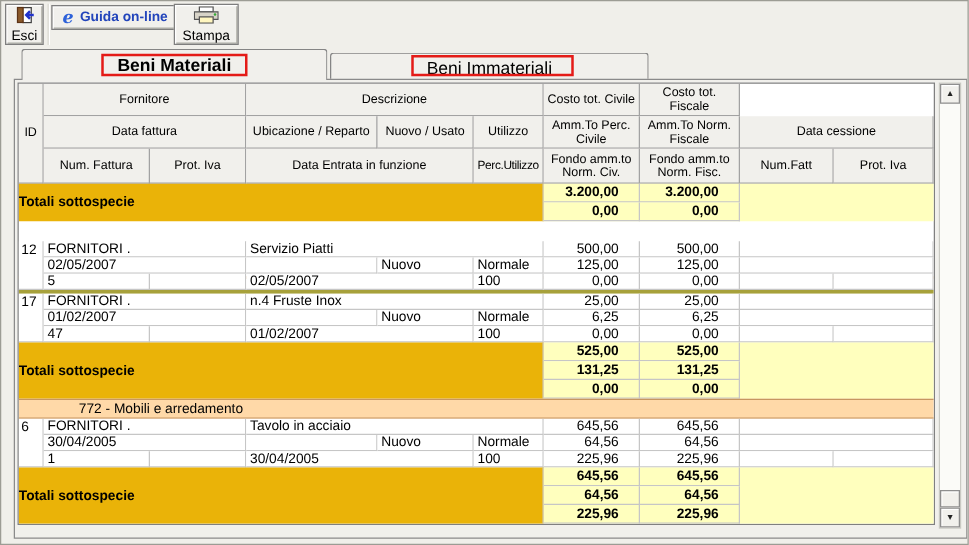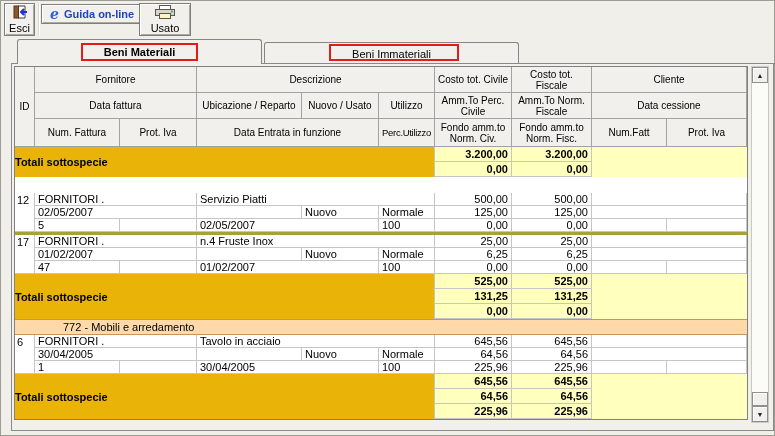--- a/index.html
+++ b/index.html
@@ -18,21 +18,21 @@
   #btn-guida  { left:40px; top:3px; height:20px; flex-direction:row; gap:5px; padding:0 8px;
                 font-weight:bold; color:#2244BB; }
   .e-icon { font-family:"DejaVu Serif", serif; font-style:italic; font-weight:bold;
             color:#2E62D9; font-size:14px; line-height:12px; }
   .tb-sep { position:absolute; left:37px; top:2px; width:2px; height:33px;
             border-left:1px solid #D9D9D2; border-right:1px solid #FFFFFF; }
 
   
   .tab { position:absolute; display:flex; align-items:center; justify-content:center;
          background:#F1F0EC; border:1px solid #858585; border-bottom:none;
-         border-radius:3px 3px 0 0; font-size:11px; }
+         border-radius:3px 3px 0 0; font-size:14px; }
   #tab-beni-materiali   { left:16px; top:38px; width:245px; height:25px; font-weight:bold; z-index:3; }
   #tab-beni-immateriali { left:263px; top:41px; width:255px; height:22px; z-index:1; }
   .ann { position:absolute; border:2px solid #E41B17; z-index:4; pointer-events:none; }
   #ann-1 { left:80px;  top:42px; width:117px; height:18px; }
   #ann-2 { left:328px; top:43px; width:130px; height:17px; }
 
   
   #panel { position:absolute; left:10px; top:62px; width:763px; height:368px;
            background:#F1F0EC; border:1px solid #8A8A8A; z-index:2; }
 
@@ -43,21 +43,21 @@
            width:732px; }
   #hdr { grid-template-rows:26px 26px 28px; }
   .h { background:#F1F0EC; border-right:1px solid #A2A2A2; border-bottom:1px solid #A2A2A2;
        display:flex; align-items:center; justify-content:center; text-align:center;
        font-size:10px; line-height:11px; white-space:normal; padding:0 1px; overflow:hidden; }
   .f9 { font-size:9.5px; letter-spacing:-0.3px; }
   .c { border-right:1px solid #C6C6C6; border-bottom:1px solid #C6C6C6; background:#FFF;
        font-size:11px; line-height:12px; display:flex; align-items:center;
        overflow:hidden; white-space:nowrap; }
   .txt { padding-left:3px; }
-  .num { justify-content:flex-end; padding-right:3px; }
+  .num { justify-content:flex-end; padding-right:16px; }
   .id  { align-items:flex-start; padding:1px 0 0 2px; }
   .grp { background:#FFD9A8; border-top:1px solid #C79660; border-bottom:1px solid #C79660;
          padding-left:3px; font-size:11px; display:flex; align-items:center; overflow:hidden; }
   .sep { height:3px; background:#A7A13B; width:732px; }
   .totlabel { background:#eab308; font-weight:bold; border-bottom:none; }
   .totnum   { background:#FFFFBE; font-weight:bold; justify-content:flex-end; }
   .totfill  { background:#FFFFBE; }
 
   
   #vscroll { position:absolute; left:739px; top:2px; width:18px; height:357px;
@@ -92,21 +92,21 @@
   </div>
   <div class="btn" id="btn-stampa">
     <span>
       <svg width="20" height="14" viewBox="0 0 20 14">
         <rect x="4.5" y="0.5" width="11" height="4" fill="#FFFFFF" stroke="#555555"></rect>
         <rect x="0.5" y="4.5" width="19" height="6" fill="#D8D4C8" stroke="#555555"></rect>
         <rect x="4.5" y="8.5" width="11" height="5" fill="#FFF6BF" stroke="#555555"></rect>
         <circle cx="17" cy="6.5" r="1" fill="#33AA33"></circle>
       </svg>
     </span>
-    <span>Usato</span>
+    <span>Stampa</span>
   </div>
 
   <div class="tab" id="tab-beni-materiali">
     <span>Beni Materiali</span>
   </div>
   <div class="tab" id="tab-beni-immateriali">
     <span>Beni Immateriali</span>
   </div>
   <div class="ann" id="ann-1"></div>
   <div class="ann" id="ann-2"></div>
@@ -114,21 +114,20 @@
   <div id="panel">
 
     <div id="grid-wrap">
 
       <div class="tgrid" id="hdr">
         <div class="h" style="grid-column:1/2;grid-row:1/4;">ID</div>
         <div class="h" style="grid-column:2/4;grid-row:1/2;">Fornitore</div>
         <div class="h" style="grid-column:4/7;grid-row:1/2;">Descrizione</div>
         <div class="h" style="grid-column:7/8;grid-row:1/2;">Costo tot. Civile</div>
         <div class="h" style="grid-column:8/9;grid-row:1/2;">Costo tot. Fiscale</div>
-        <div class="h" style="grid-column:9/11;grid-row:1/2;">Cliente</div>
         <div class="h" style="grid-column:2/4;grid-row:2/3;">Data fattura</div>
         <div class="h" style="grid-column:5/6;grid-row:2/3;">Nuovo / Usato</div>
         <div class="h" style="grid-column:4/5;grid-row:2/3;">Ubicazione / Reparto</div>
         <div class="h" style="grid-column:6/7;grid-row:2/3;">Utilizzo</div>
         <div class="h" style="grid-column:7/8;grid-row:2/3;">Amm.To Perc. Civile</div>
         <div class="h" style="grid-column:8/9;grid-row:2/3;">Amm.To Norm. Fiscale</div>
         <div class="h" style="grid-column:9/11;grid-row:2/3;">Data cessione</div>
         <div class="h" style="grid-column:2/3;grid-row:3/4;">Num. Fattura</div>
         <div class="h" style="grid-column:3/4;grid-row:3/4;">Prot. Iva</div>
         <div class="h" style="grid-column:4/6;grid-row:3/4;">Data Entrata in funzione</div>

